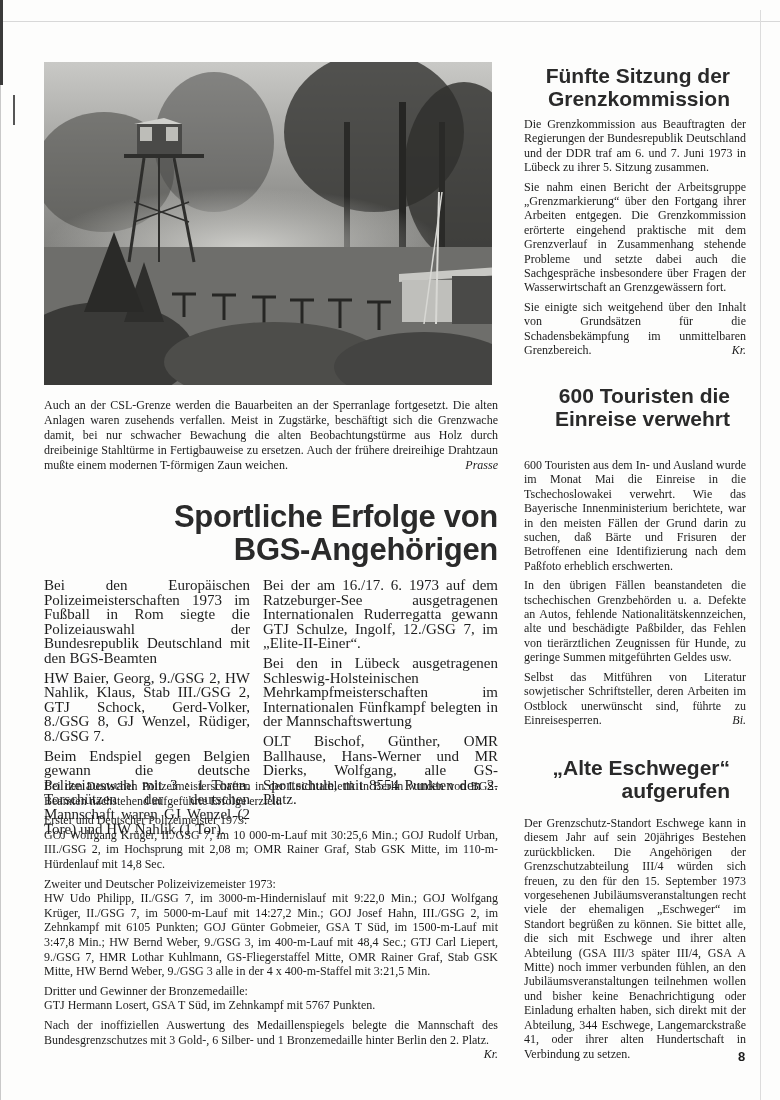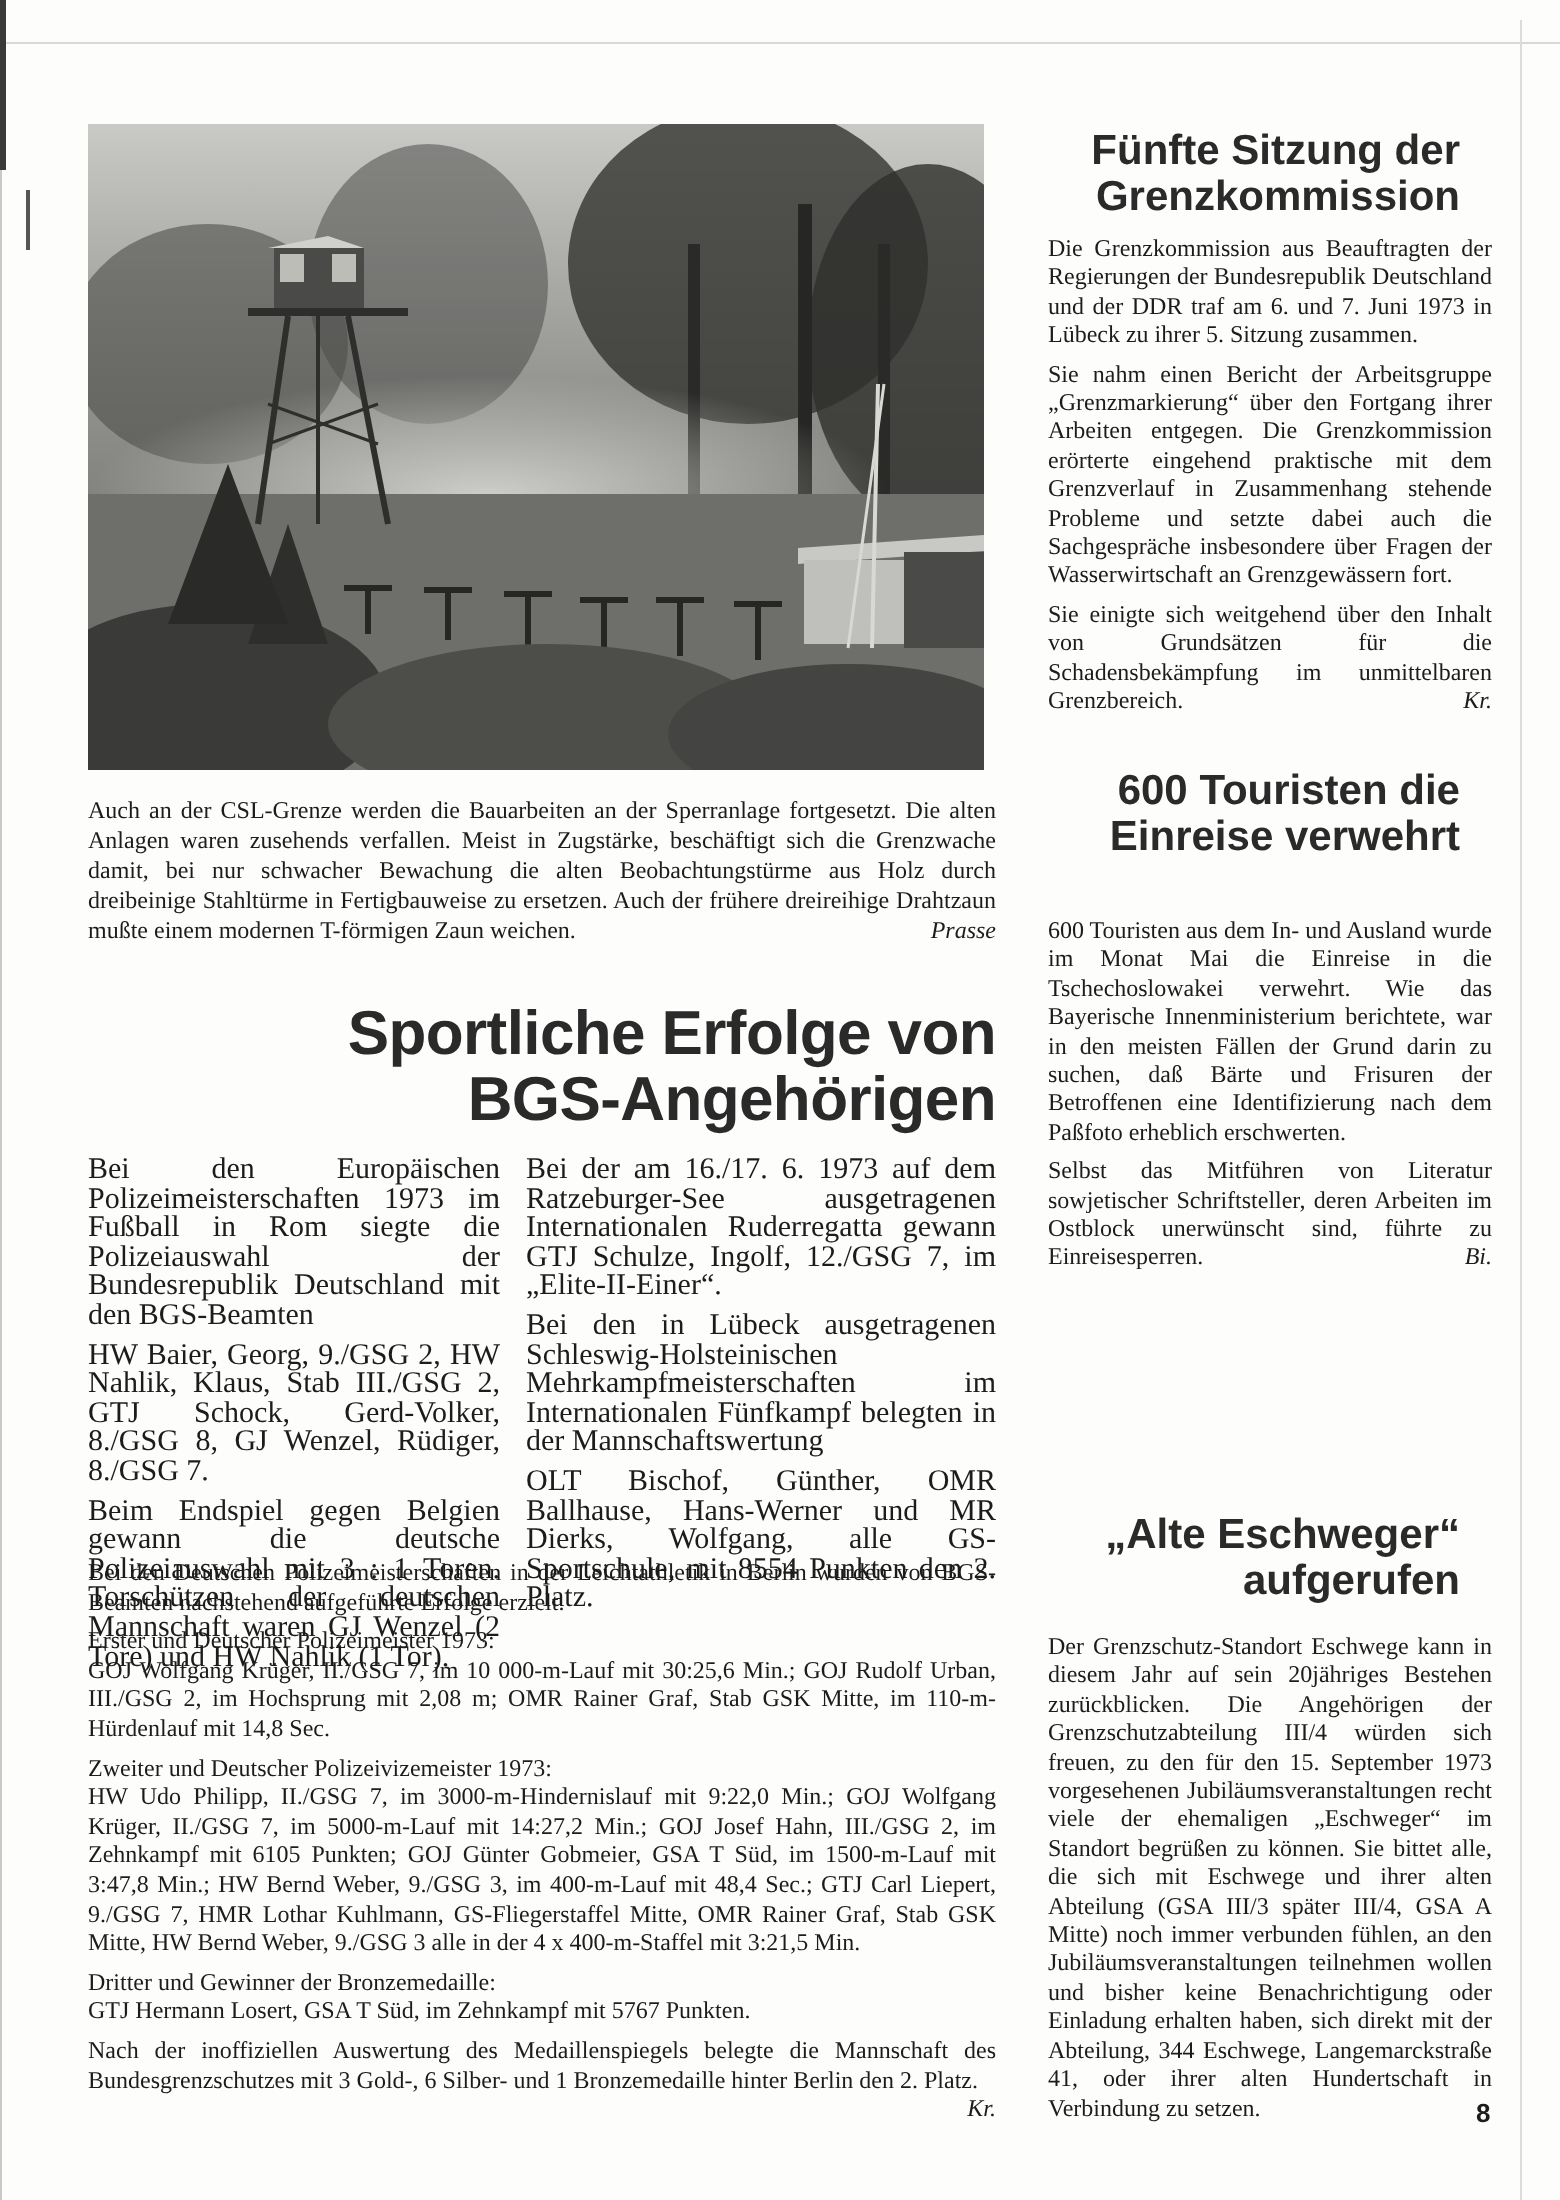--- a/index.html
+++ b/index.html
@@ -195,20 +195,21 @@
     <span class="sig-r">Kr.</span>
   </p>
 </div>
 
 <h2 class="side-head h-touristen">
   <span>600 Touristen die</span><br>
   <span>Einreise verwehrt</span>
 </h2>
 <div class="side s-touristen">
   <p>600 Touristen aus dem In- und Ausland wurde im Monat Mai die Einreise in die Tschechoslowakei verwehrt. Wie das Bayerische Innenministerium berichtete, war in den meisten Fällen der Grund darin zu suchen, daß Bärte und Frisuren der Betroffenen eine Identifizierung nach dem Paßfoto erheblich erschwerten.</p>
+  <p>In den übrigen Fällen beanstandeten die tschechischen Grenzbehörden u. a. Defekte an Autos, fehlende Nationalitätskennzeichen, alte und beschädigte Paßbilder, das Fehlen von tierärztlichen Zeugnissen für Hunde, zu geringe Summen mitgeführten Geldes usw.</p>
   <p>
     <span>Selbst das Mitführen von Literatur sowjetischer Schriftsteller, deren Arbeiten im Ostblock unerwünscht sind, führte zu Einreisesperren.</span>
     <span class="sig-r">Bi.</span>
   </p>
 </div>
 
 <h2 class="side-head h-eschweger">
   <span>„Alte Eschweger“</span><br>
   <span>aufgerufen</span>
 </h2>

